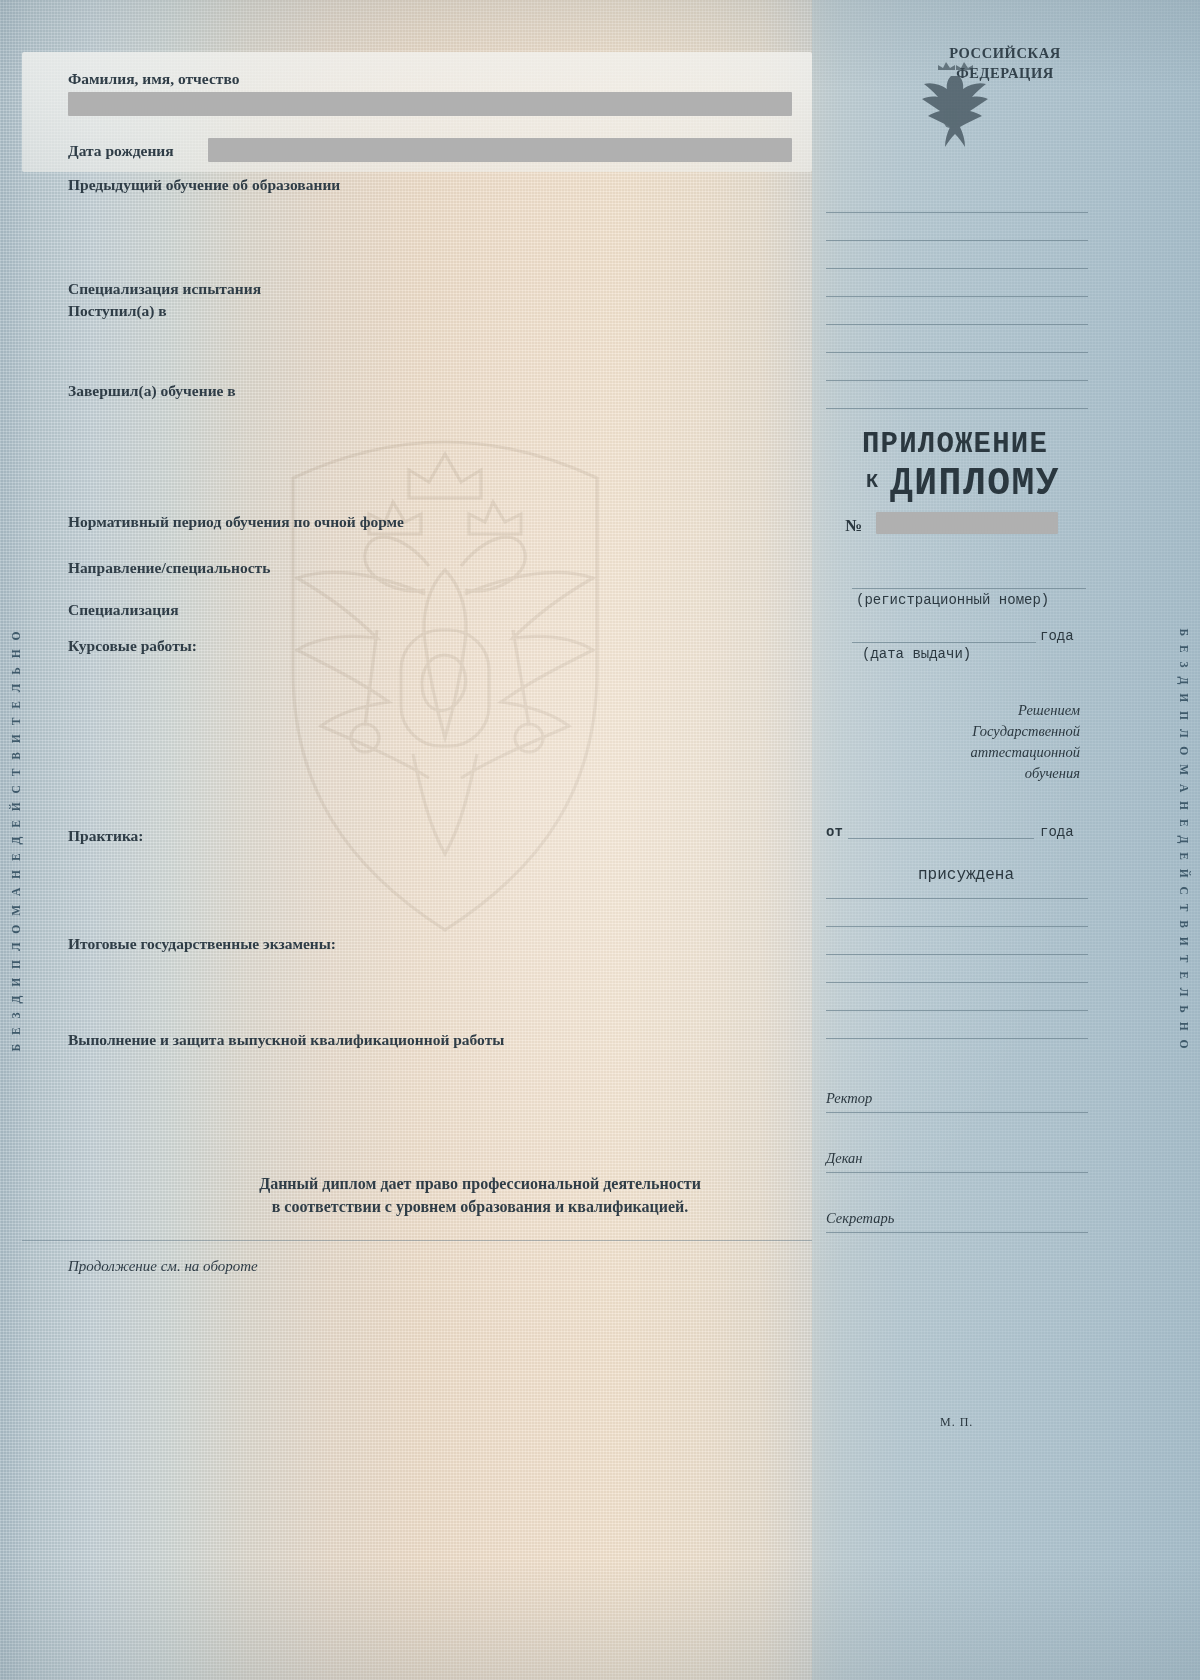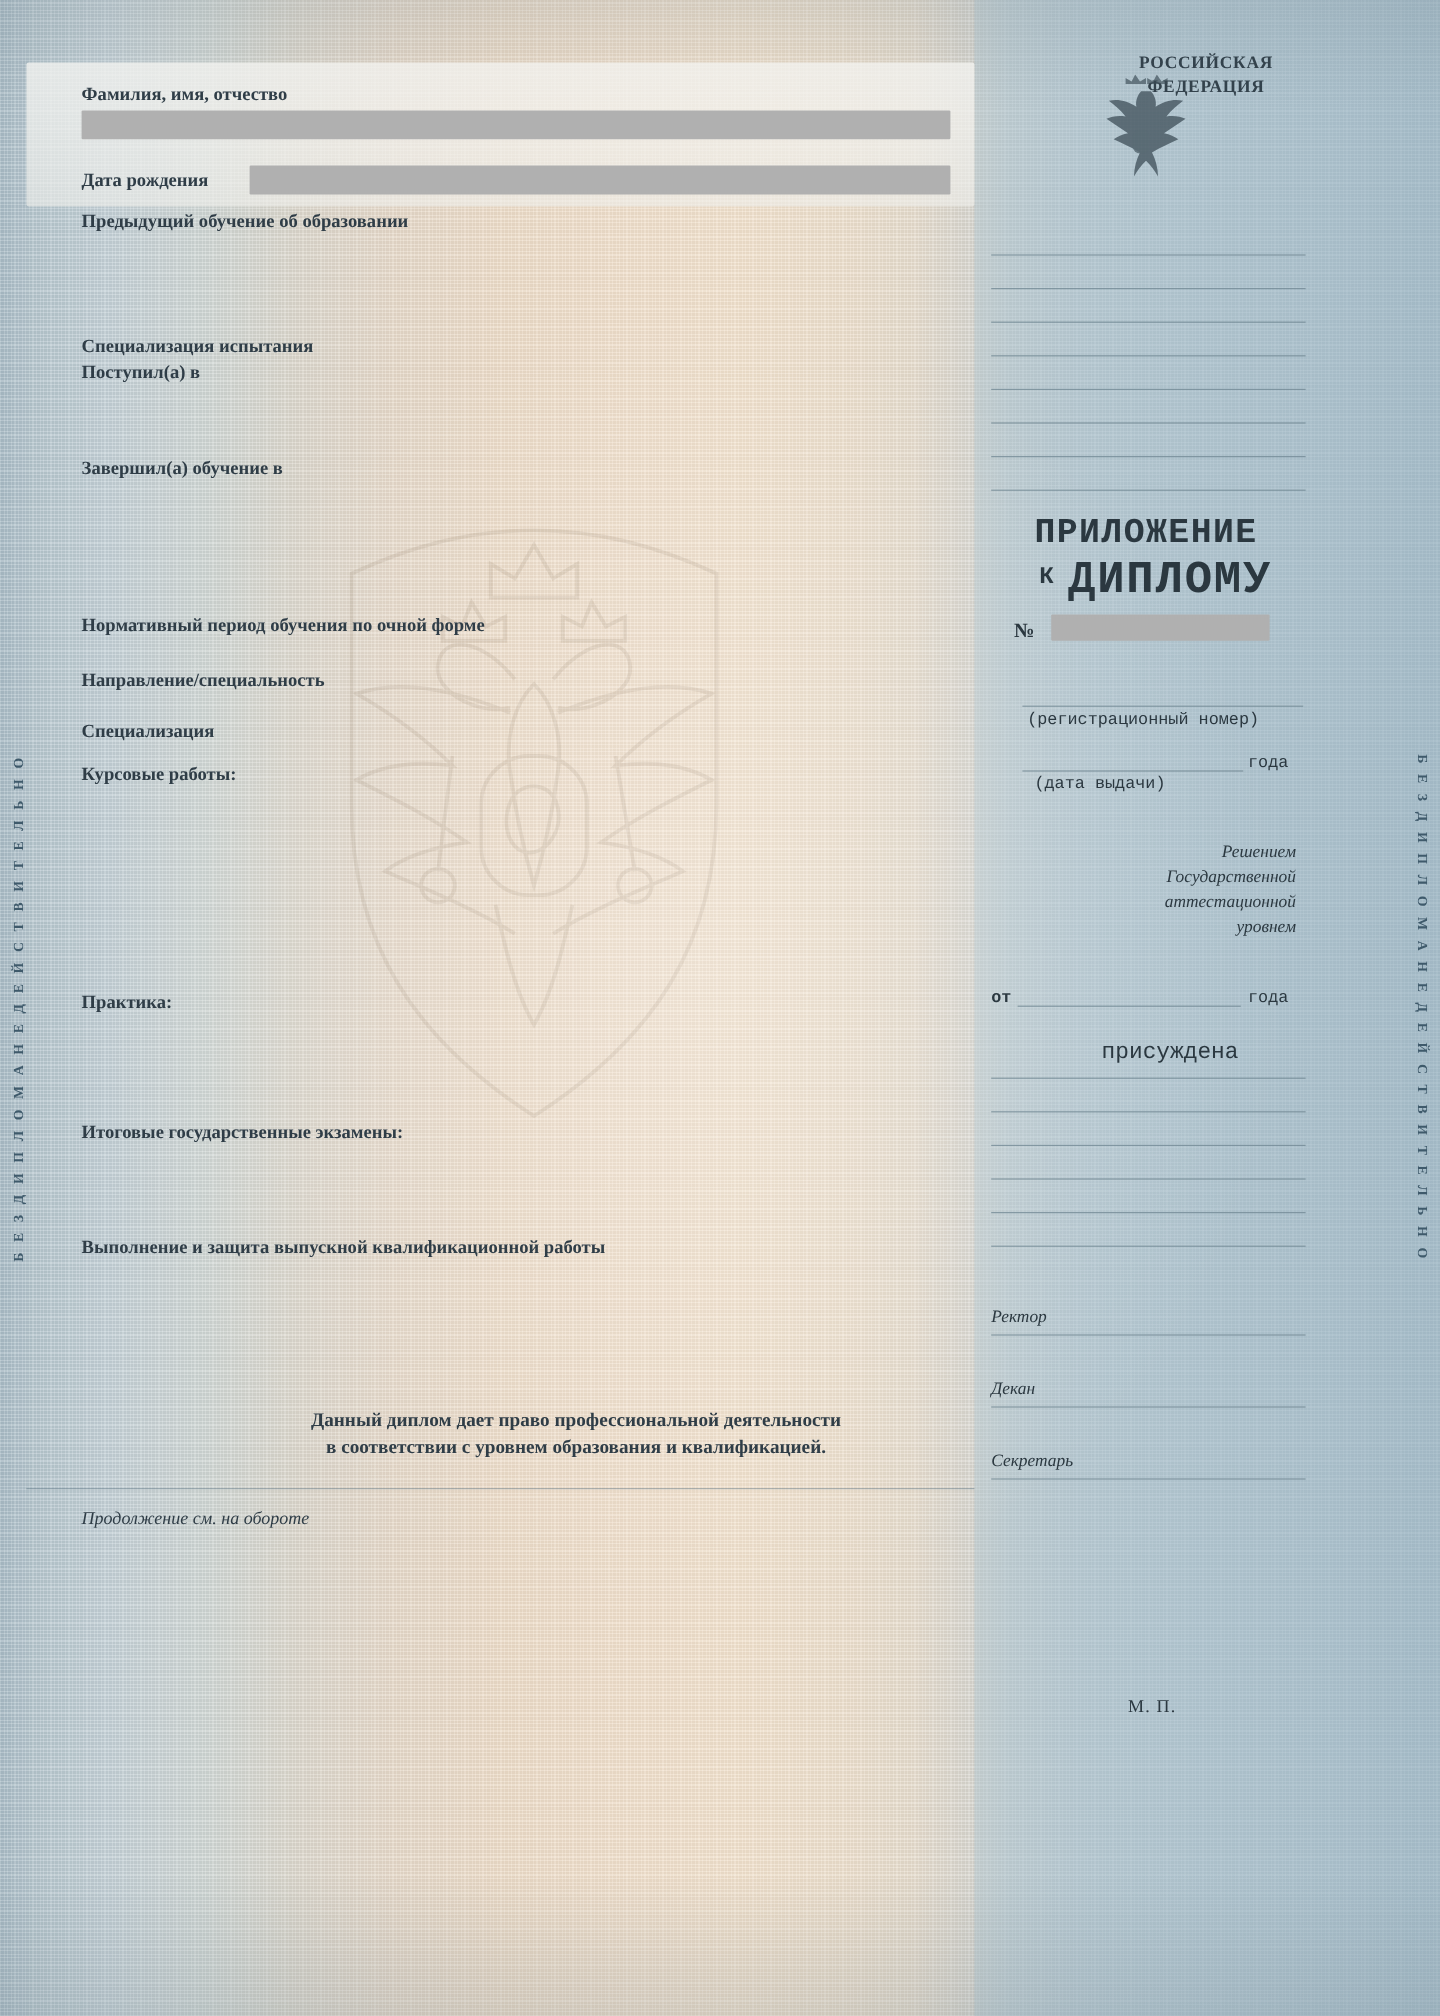--- a/index.html
+++ b/index.html
@@ -226,21 +226,21 @@
     top: 1258px;
     font-size: 15px;
     font-style: italic;
     color: #2f3d47;
   }
 
   .mp {
     position: absolute;
     left: 940px;
     top: 1415px;
-    font-size: 15px;
+    font-size: 12px;
     color: #2b3840;
     letter-spacing: 1px;
   }
 
   .divider {
     position: absolute;
     border-bottom: 1px solid rgba(90,115,130,0.45);
     height: 0;
   }
 </style>
@@ -351,28 +351,28 @@
   <div class="caption" style="left:856px; top:592px;">(регистрационный номер)</div>
 
   <div class="rline" style="left:852px; top:642px; width:184px;"></div>
   <div class="caption" style="left:862px; top:646px;">(дата выдачи)</div>
   <div class="caption" style="left:1040px; top:628px;">года</div>
 
   <div class="decision">
     <div>Решением</div>
     <div>Государственной</div>
     <div>аттестационной</div>
-    <div>уровнем</div>
+    <div>обучения</div>
   </div>
 
   <div class="caption" style="left:826px; top:824px; font-weight:bold;">от</div>
   <div class="rline" style="left:848px; top:838px; width:186px;"></div>
   <div class="caption" style="left:1040px; top:824px;">года</div>
 
-  <div class="caption" style="left:918px; top:866px; font-size:19px;">присуждена</div>
+  <div class="caption" style="left:918px; top:866px; font-size:16px;">присуждена</div>
 
   <div class="rline" style="left:826px; top:898px; width:262px;"></div>
   <div class="rline" style="left:826px; top:926px; width:262px;"></div>
   <div class="rline" style="left:826px; top:954px; width:262px;"></div>
   <div class="rline" style="left:826px; top:982px; width:262px;"></div>
   <div class="rline" style="left:826px; top:1010px; width:262px;"></div>
   <div class="rline" style="left:826px; top:1038px; width:262px;"></div>
 
   <div class="sig-label" style="left:826px; top:1090px;">Ректор</div>
   <div class="rline" style="left:826px; top:1112px; width:262px;"></div>

